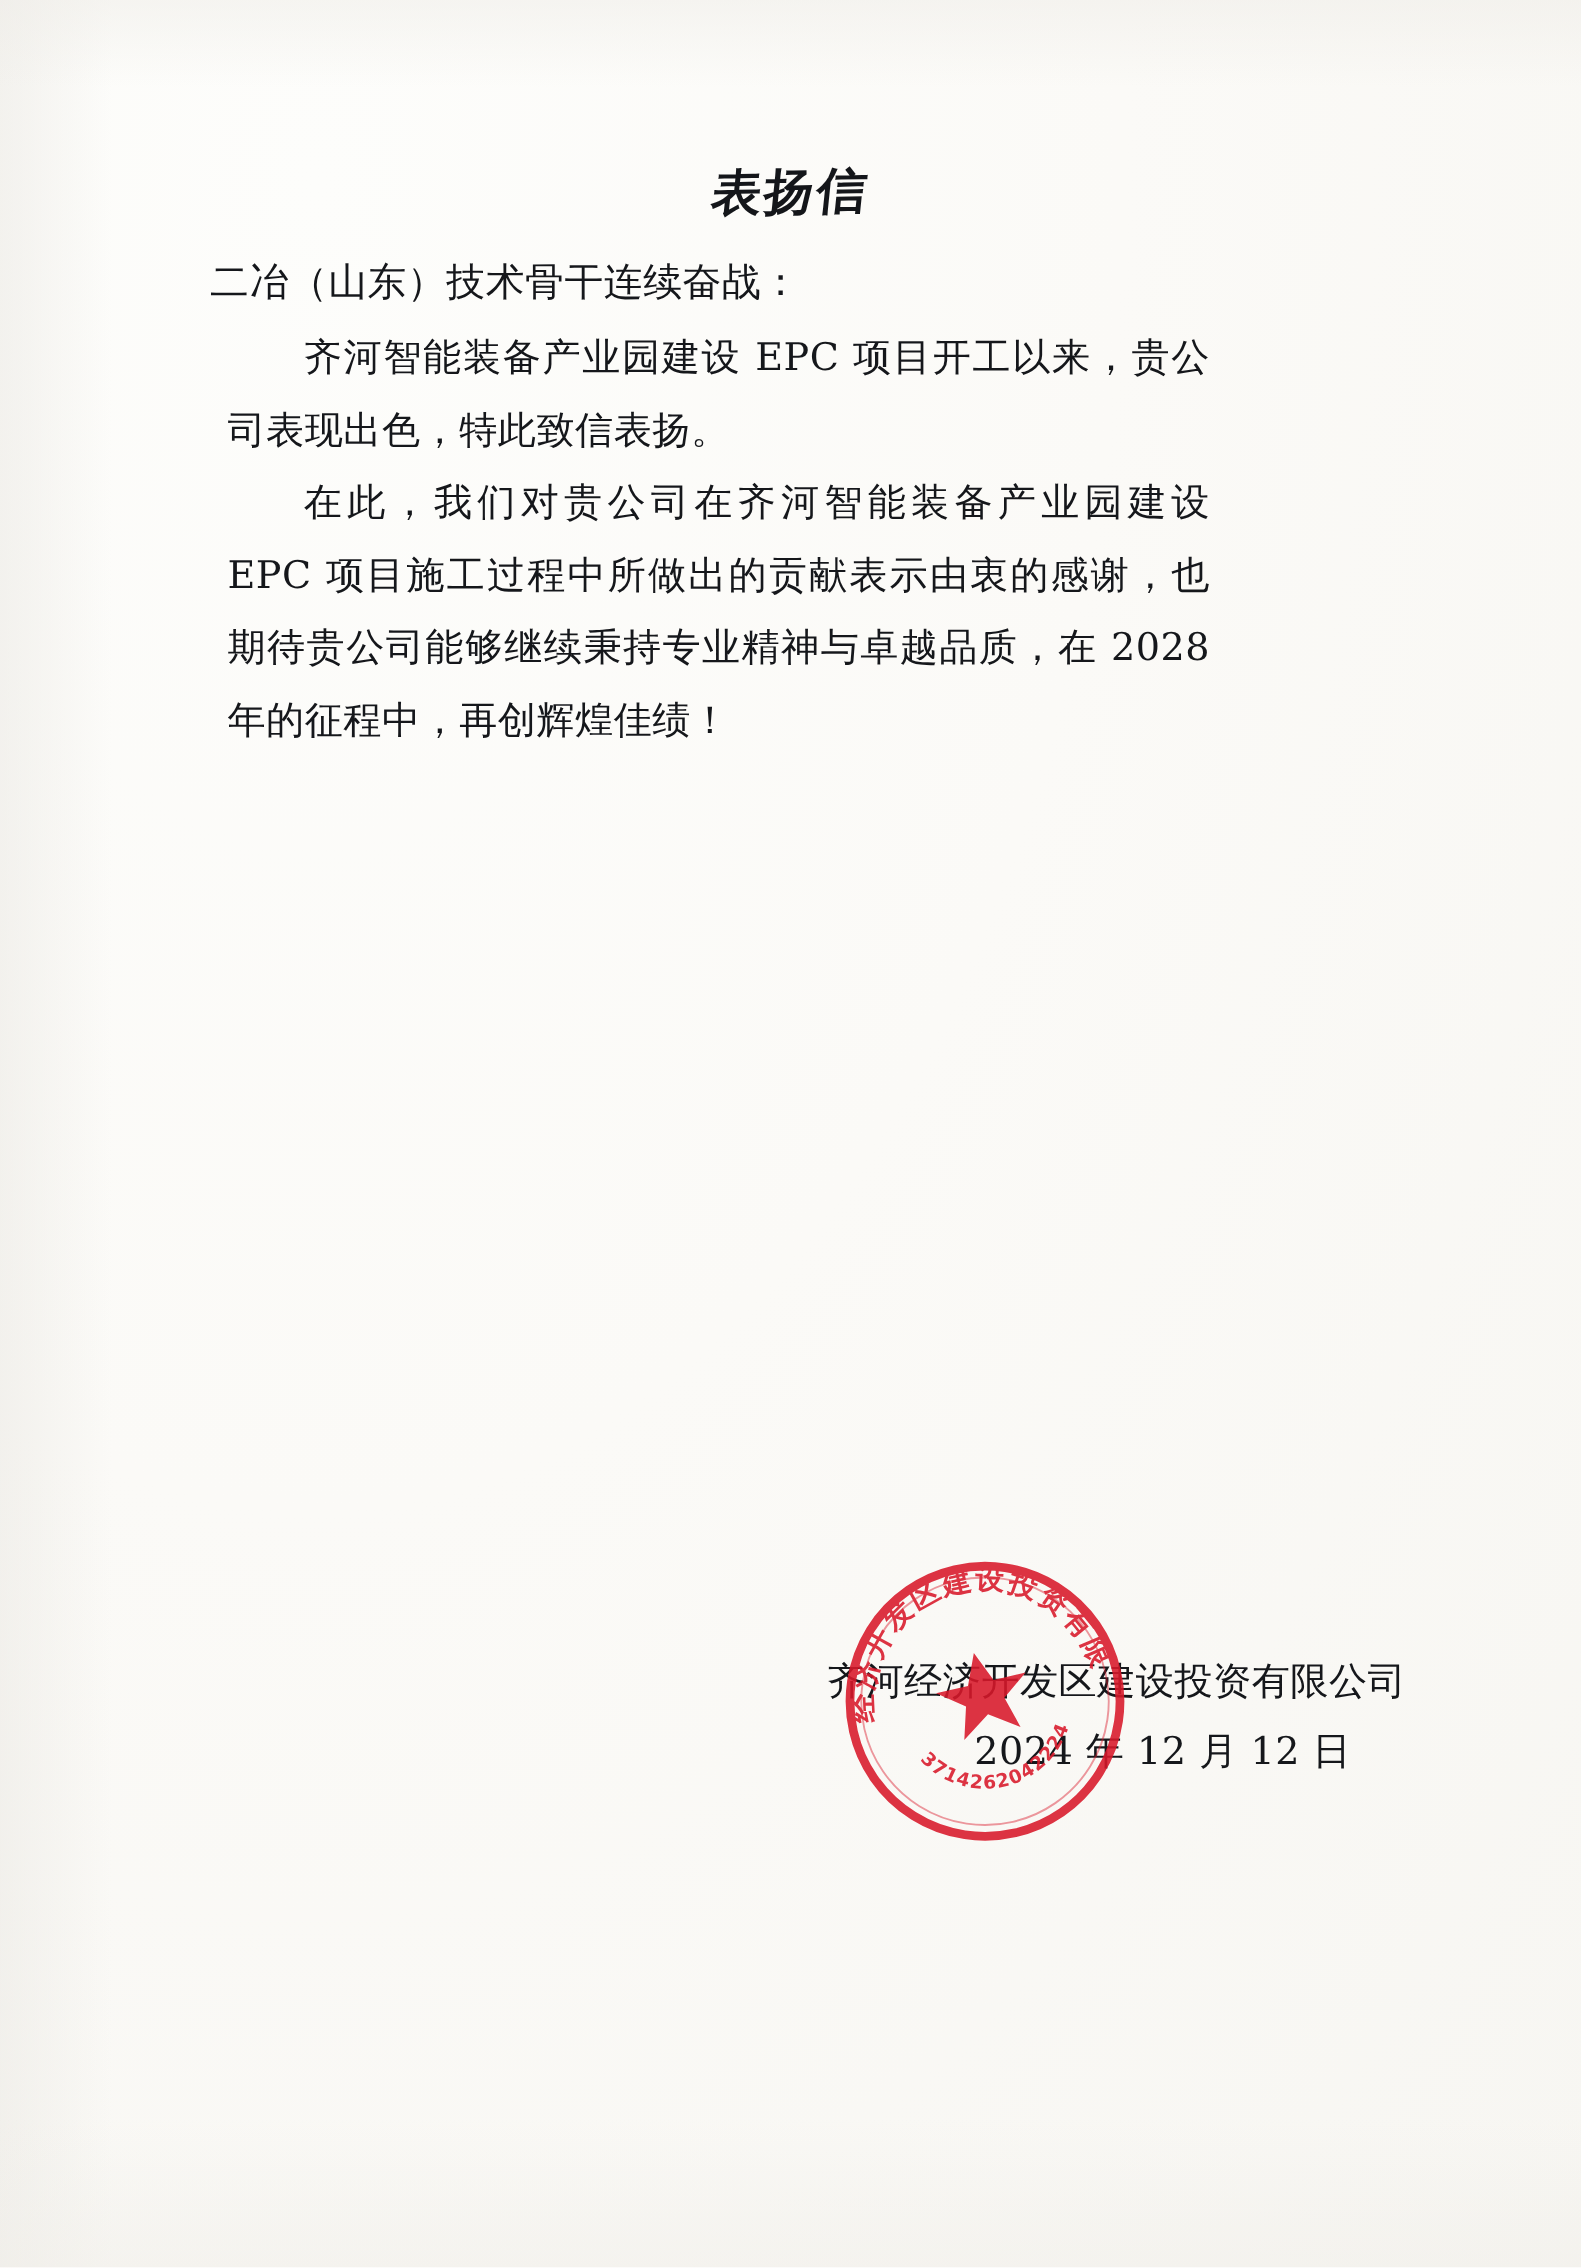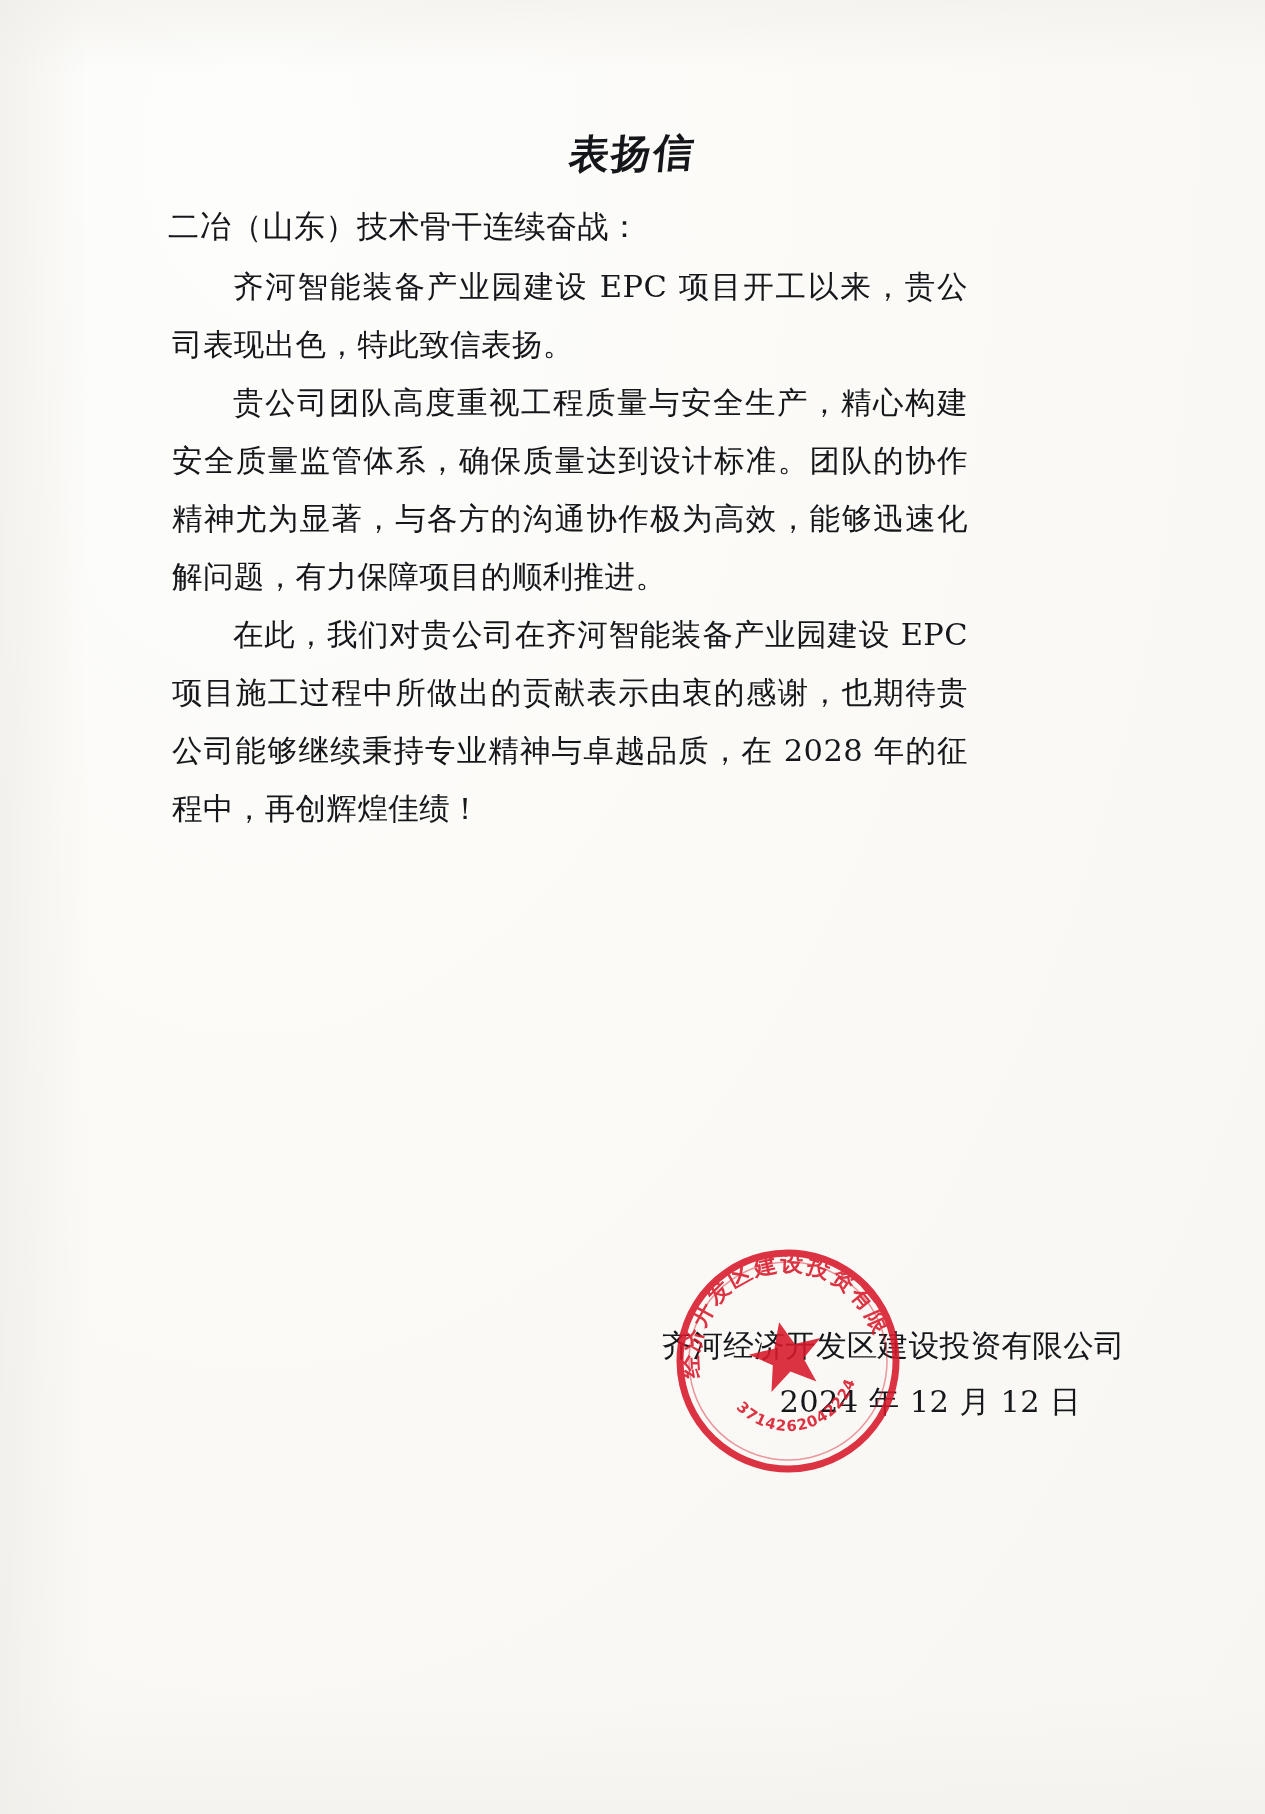--- a/index.html
+++ b/index.html
@@ -77,21 +77,21 @@
     top: 258px;
     width: 800px;
     font-size: 30.5px;
     line-height: 58px;
     color: #15171b;
     text-align: justify;
     text-justify: inter-ideograph;
     letter-spacing: 0.4px;
   }
   .body-block p {
-    margin: 0 0 0 4px;
+    margin: 0 0 0 14px;
     text-indent: 2em;
   }
 
   .signature {
     position: absolute;
     right: 140px;
     top: 1318px;
     width: 640px;
     text-align: right;
     font-size: 30.5px;
@@ -139,21 +139,20 @@
 <div class="paper-shade-bottom"></div>
 
 <div class="doc">
 
   <div class="title">表扬信</div>
 
   <div class="salutation">二冶（山东）技术骨干连续奋战：</div>
 
   <div class="body-block">
     <p>齐河智能装备产业园建设 EPC 项目开工以来，贵公司表现出色，特此致信表扬。</p>
-    <p>贵公司团队高度重视工程质量与安全生产，精心构建安全质量监管体系，确保质量达到设计标准。团队的协作精神尤为显著，与各方的沟通协作极为高效，能够迅速化解问题，有力保障项目的顺利推进。</p>
     <p>在此，我们对贵公司在齐河智能装备产业园建设 EPC 项目施工过程中所做出的贡献表示由衷的感谢，也期待贵公司能够继续秉持专业精神与卓越品质，在 2028 年的征程中，再创辉煌佳绩！</p>
   </div>
 
   <div class="signature">
     <div class="sig-line-1">齐河经济开发区建设投资有限公司</div>
     <div class="sig-line-2">2024 年 12 月 12 日</div>
   </div>
 
   <div class="seal">
     <svg width="232" height="232" viewBox="0 0 232 232" xmlns="http://www.w3.org/2000/svg">

